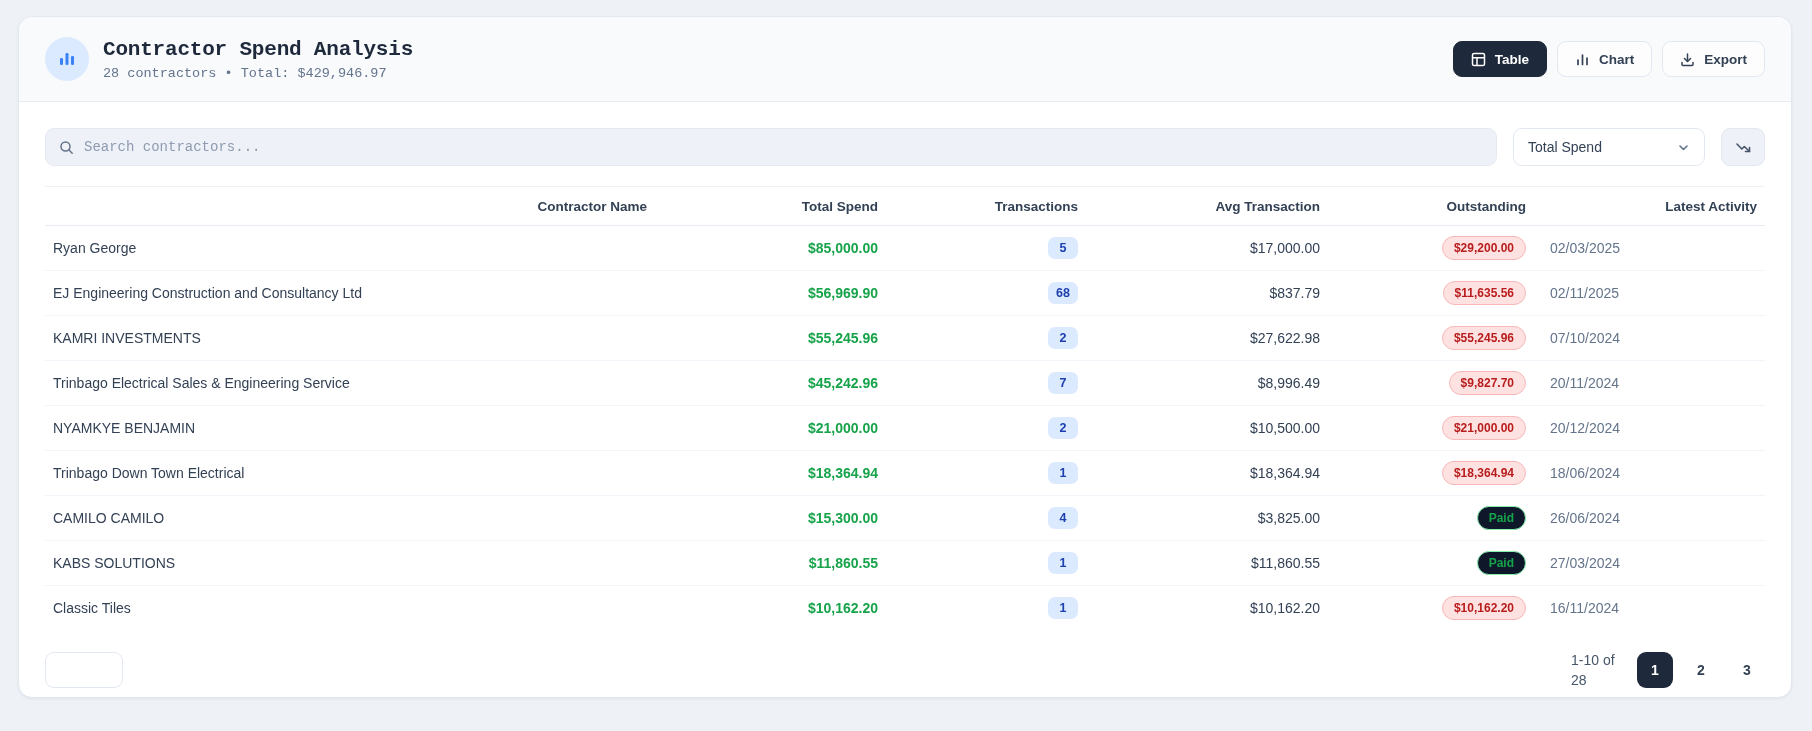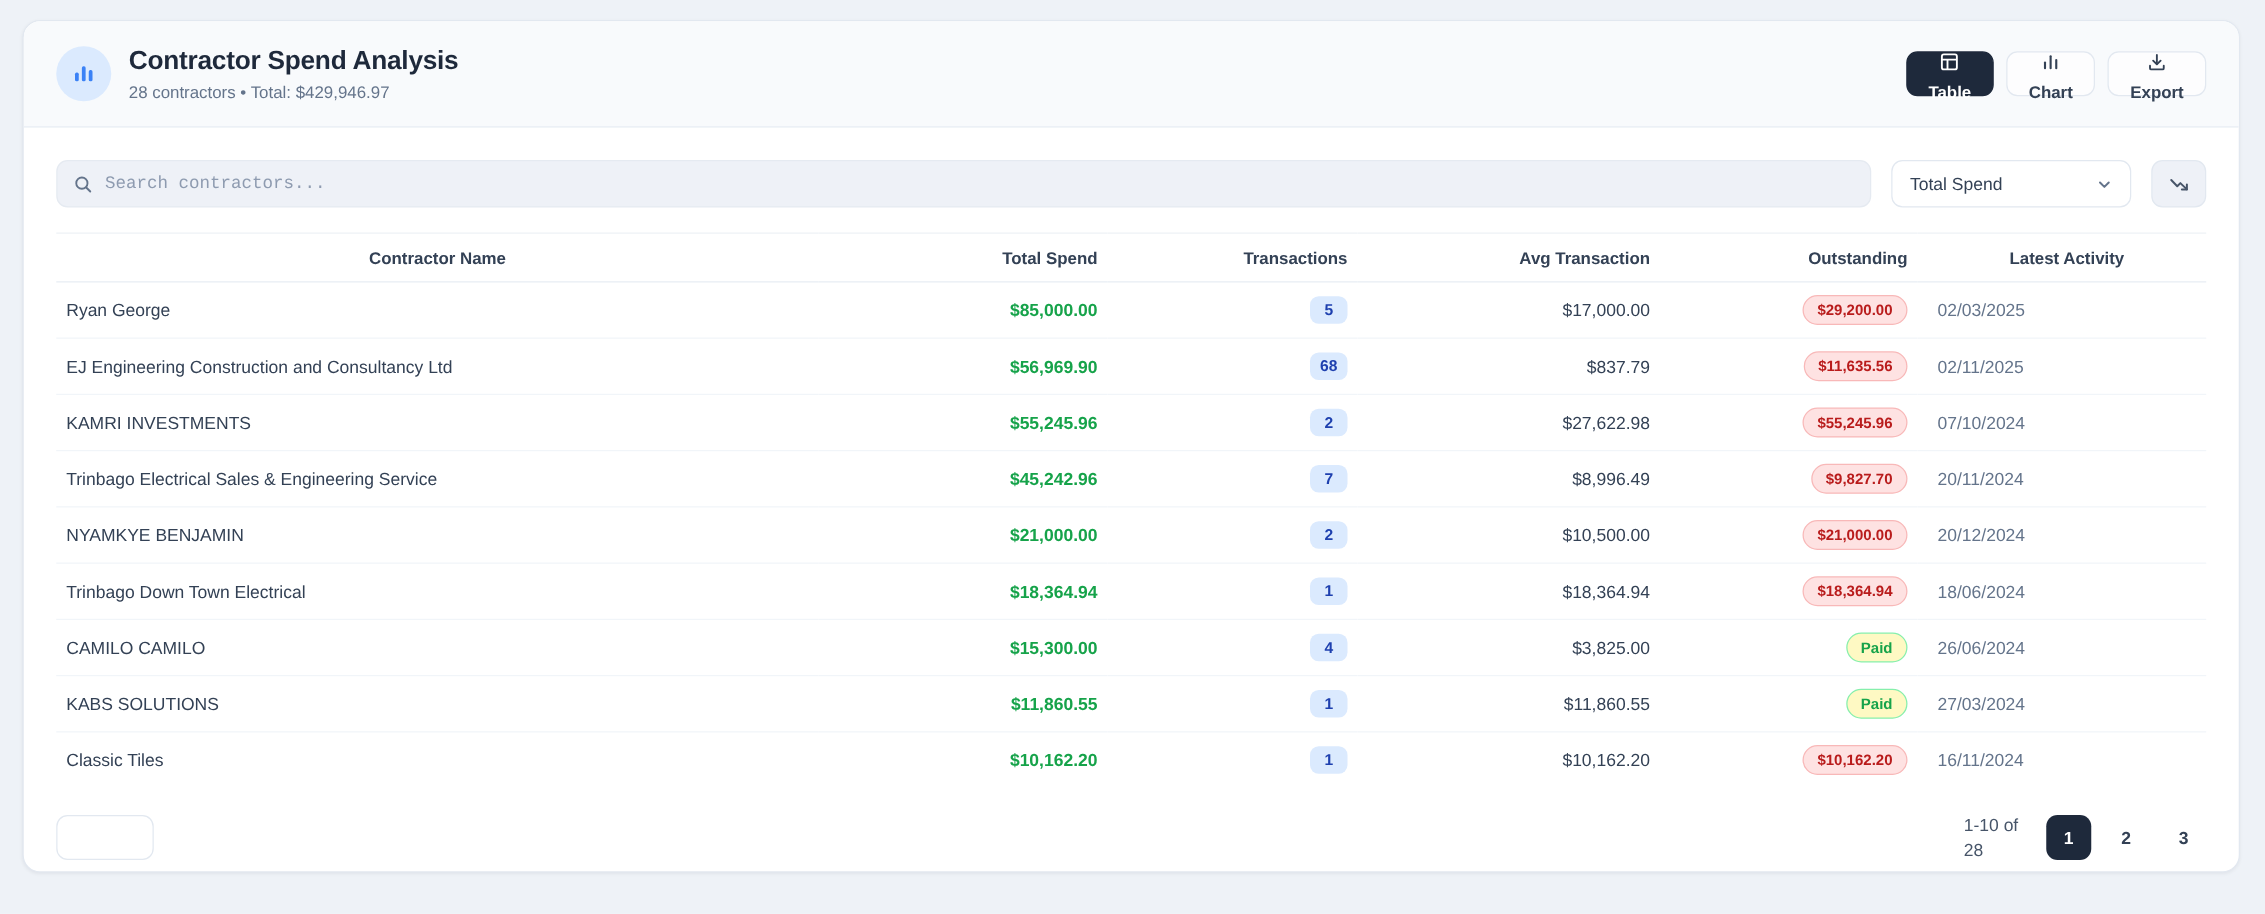--- a/index.html
+++ b/index.html
@@ -7,32 +7,32 @@
   .card {
     position:absolute; left:18px; top:16px; width:1774px; height:682px;
     background:#ffffff; border:1px solid #e2e8f0; border-radius:14px;
     box-shadow:0 1px 3px rgba(15,23,42,.06); overflow:hidden;
   }
   
   .card-header {
     background:#f8fafc; border-bottom:1px solid #e8edf3;
     padding:20px 26px; display:flex; justify-content:space-between; align-items:center;
   }
-  .header-left { display:flex; align-items:flex-end; gap:14px; }
+  .header-left { display:flex; align-items:flex-end; gap:14px;font-family:Liberation Mono, monospace; }
   .avatar {
     width:44px; height:44px; border-radius:50%; background:#dbeafe;
     display:flex; align-items:center; justify-content:center; color:#3b82f6;
   }
   .title { font-size:21px; font-weight:700; color:#1e293b; letter-spacing:-.2px; }
   .subtitle { font-size:13.5px; color:#64748b; margin-top:5px; }
   .view-switch { display:flex; gap:10px; }
   .vbtn {
     display:flex; align-items:center; gap:9px; height:36px; padding:0 17px;
     border-radius:9px; font-size:13.5px; font-weight:600; cursor:pointer;
-    border:1px solid #e2e8f0; background:#fdfdfe; color:#334155;flex-direction:column;
+    border:1px solid #e2e8f0; background:#fdfdfe; color:#334155;
   }
   .vbtn-dark { background:#1e293b; border-color:#1e293b; color:#ffffff; }
   
   .toolbar { display:flex; gap:16px; padding:26px 26px 20px; align-items:center; }
   .search-box {
     flex:1; height:38px; background:#eef1f7; border:1px solid #e5eaf1; border-radius:9px;
     display:flex; align-items:center; padding:0 13px; gap:10px; color:#64748b;
   }
   .search-box input {
     flex:1; border:none; outline:none; background:transparent; font-size:14px; color:#334155;
@@ -47,41 +47,41 @@
   .sort-btn {
     width:44px; height:38px; background:#eef1f7; border:1px solid #e2e8f0; border-radius:9px;
     display:flex; align-items:center; justify-content:center; color:#475569; cursor:pointer;
   }
   
   .table-wrap { padding:0 26px; }
   table { width:100%; border-collapse:collapse; table-layout:fixed; }
   col.c-name{width:610px} col.c-spend{width:231px} col.c-tx{width:200px}
   col.c-avg{width:242px} col.c-out{width:206px} col.c-act{width:231px}
   thead th {
-    font-size:13.5px; font-weight:700; color:#334155; text-align:center;
+    font-size:13.5px; font-weight:700; color:#334155; text-align:right;
     padding:12px 8px 11px; border-top:1px solid #eef2f6; border-bottom:1px solid #e8edf3;
   }
   thead th.num { text-align:right; }
   thead th.c-act { padding-left:16px; }
   tbody td { font-size:14px; padding:10px 8px; border-bottom:1px solid #f1f5f9; height:39px; }
   tbody tr:last-child td { border-bottom:none; }
   td.name { color:#334155; }
   td.num { text-align:right; }
   td.spend { color:#16a34a; font-weight:600; }
   td.avg { color:#334155; }
   td.activity { color:#64748b; padding-left:16px; }
   .tx-badge {
     display:inline-block; min-width:30px; text-align:center; background:#dbeafe; color:#1e40af;
     font-size:12.5px; font-weight:700; padding:4px 8px; border-radius:7px;
   }
   .out-badge {
     display:inline-block; font-size:12px; font-weight:700; padding:4px 11px; border-radius:999px;
   }
   .badge-due { background:#fee2e2; border:1px solid #f8b8b8; color:#b91c1c; }
-  .badge-paid { background:#fef9c3; border:1px solid #86efac; color:#16a34a; }
+  .badge-paid { background:#0f172a; border:1px solid #86efac; color:#16a34a; }
   
   .card-footer {
     display:flex; justify-content:space-between; align-items:center; padding:20px 26px 26px;
   }
   .rpp { display:flex; align-items:center; gap:12px; font-size:14px; color:#475569; }
   .rpp-select {
     width:78px; height:36px; border:1px solid #e2e8f0; border-radius:9px; background:#fff;
     display:flex; align-items:center; justify-content:space-between; padding:0 12px;
     font-size:14px; color:#334155; cursor:pointer;
   }

